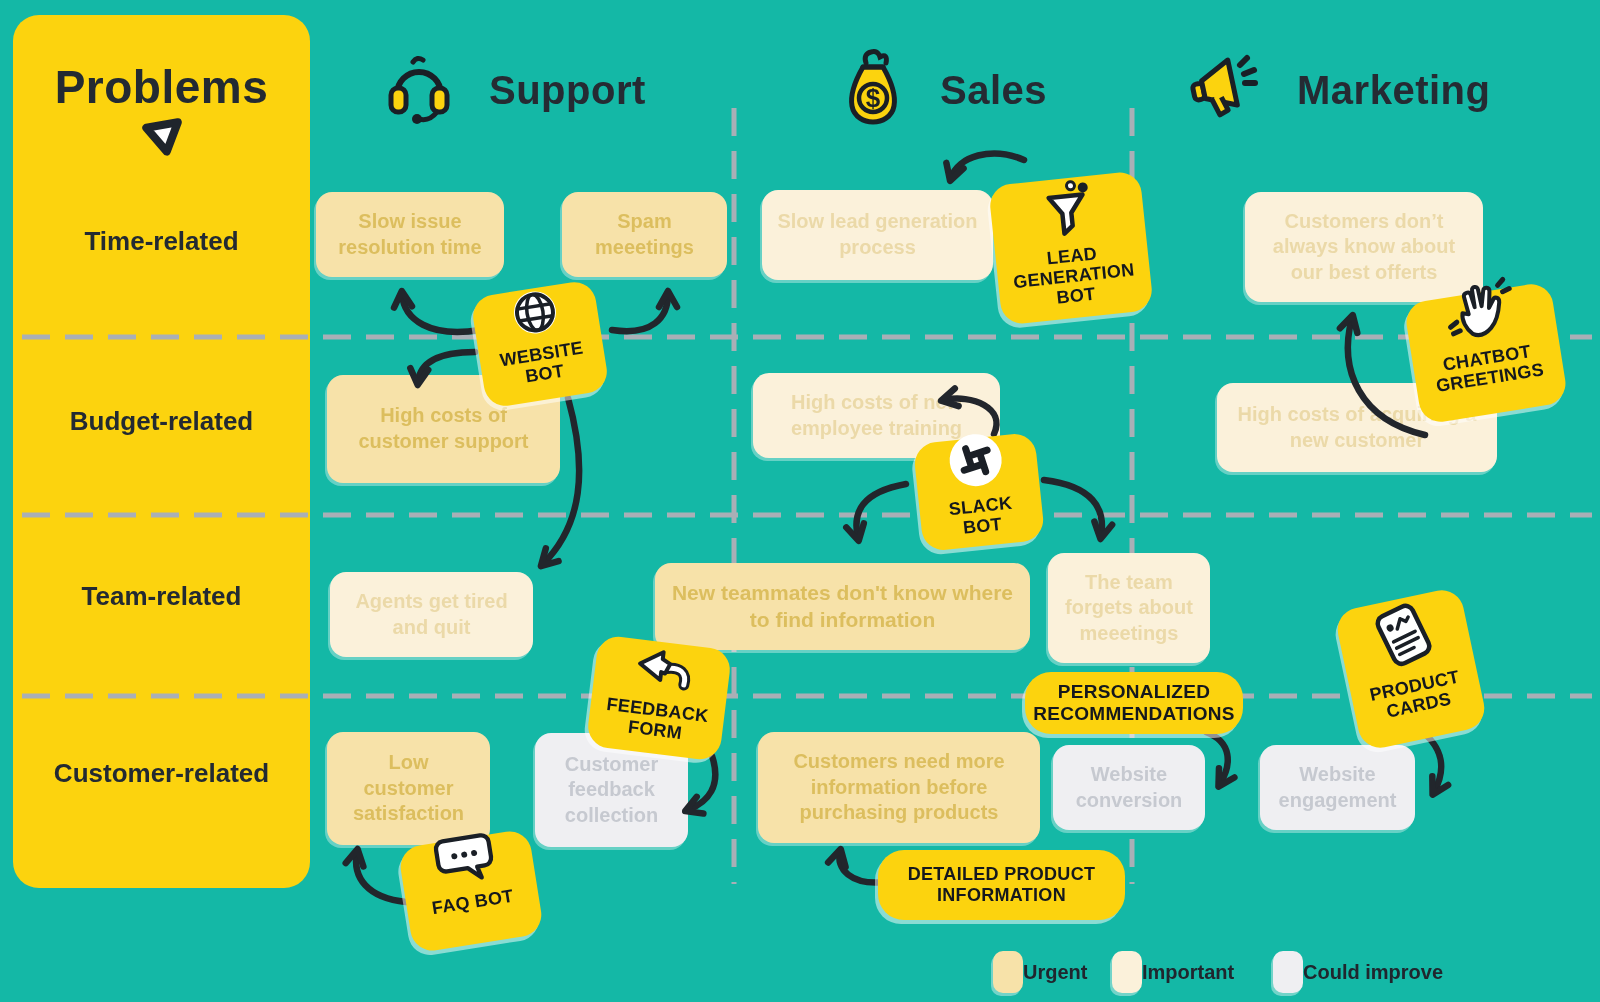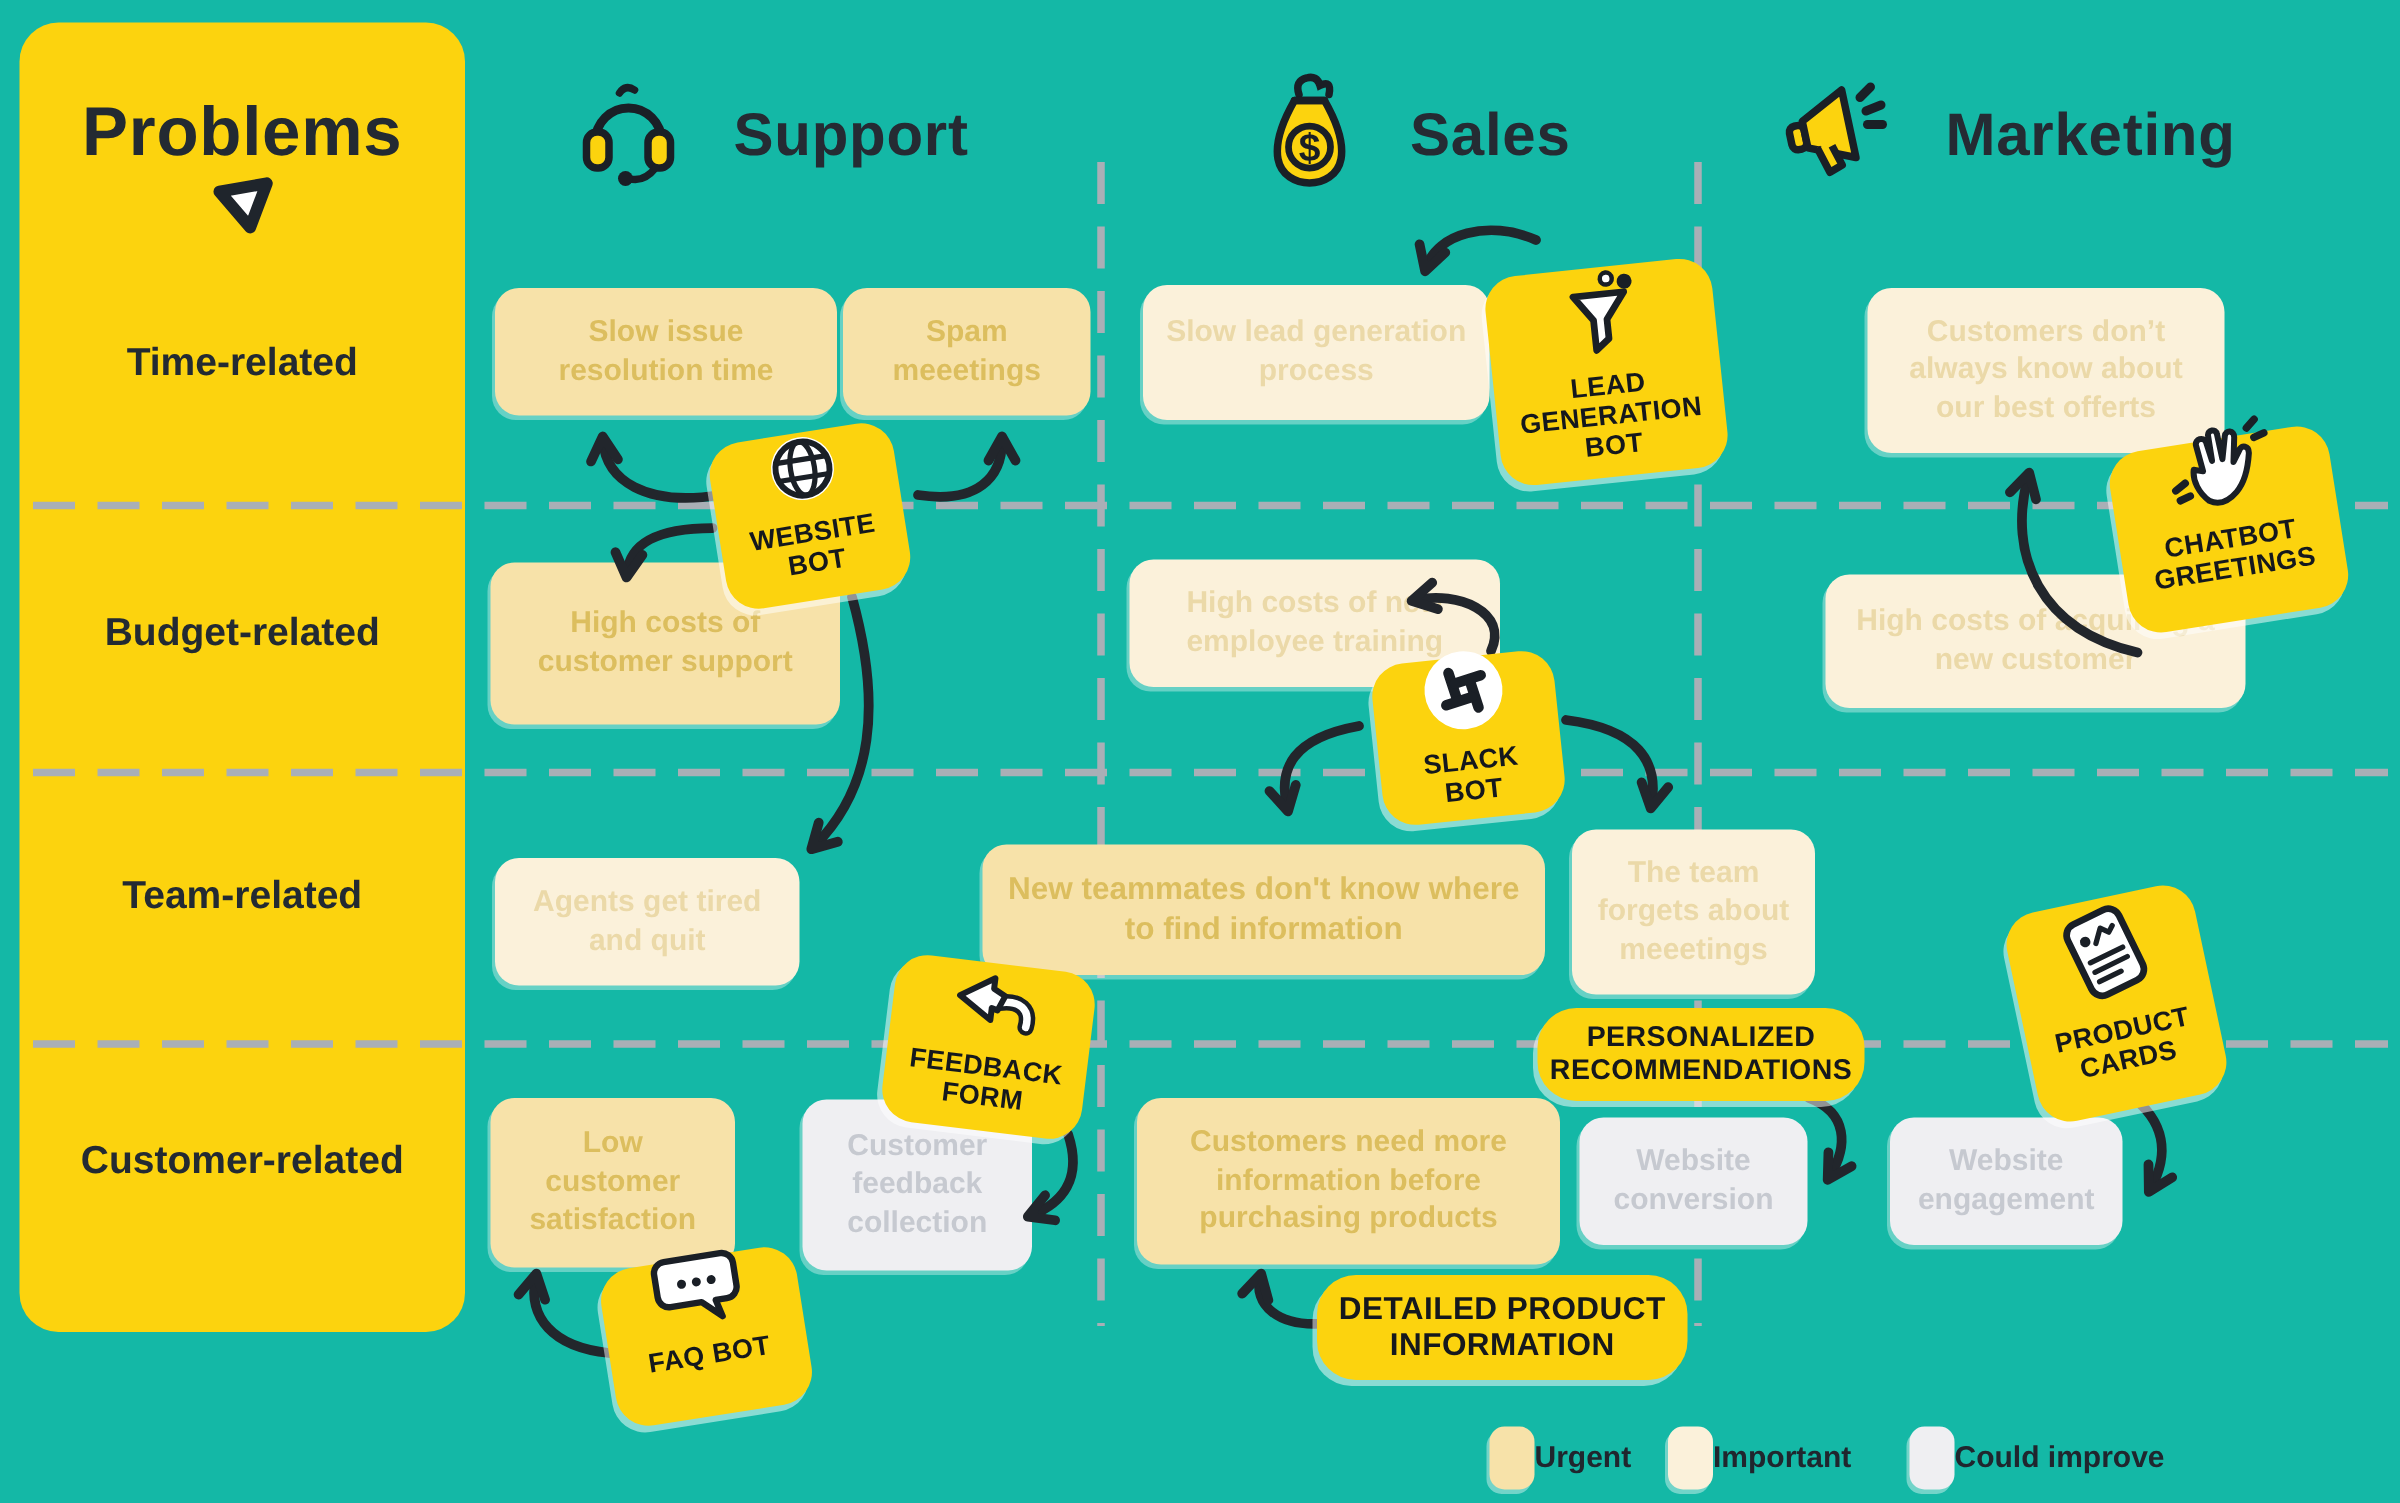--- a/index.html
+++ b/index.html
@@ -112,21 +112,21 @@
         <g stroke="#1A1F26" stroke-width="6" stroke-linecap="round">
           <line x1="57" y1="17" x2="64" y2="10"></line>
           <line x1="61" y1="26" x2="71" y2="22"></line>
           <line x1="62" y1="35" x2="72" y2="35"></line>
         </g>
       </svg>
     </span>
     <span class="txt">Marketing</span>
   </div>
 
-  <div class="card urgent z3" style="left:330px;top:192px;width:228px;height:85px">Slow issue resolution time</div>
+  <div class="card urgent z3" style="left:316px;top:192px;width:188px;height:85px">Slow issue resolution time</div>
   <div class="card urgent z3" style="left:562px;top:192px;width:165px;height:85px">Spam meeetings</div>
   <div class="card important z3" style="left:762px;top:190px;width:231px;height:90px">Slow lead generation process</div>
   <div class="card important z3" style="left:1245px;top:192px;width:238px;height:110px">Customers don’t always know about our best offerts</div>
 
   <div class="card urgent z3" style="left:327px;top:375px;width:233px;height:108px">High costs of customer support</div>
   <div class="card important z3" style="left:753px;top:373px;width:247px;height:85px">High costs of new employee training</div>
   <div class="card important z3" style="left:1217px;top:383px;width:280px;height:89px">High costs of acquiring a new customer</div>
 
   <div class="card important z3" style="left:330px;top:572px;width:203px;height:85px">Agents get tired and quit</div>
   <div class="card important z3" style="left:1048px;top:553px;width:162px;height:110px">The team forgets about meeetings</div>
@@ -250,21 +250,21 @@
       <svg width="62" height="56" viewBox="0 0 62 56">
         <path d="M10 10 h40 a8 8 0 0 1 8 8 v16 a8 8 0 0 1 -8 8 h-8 l3 12 l-13 -12 h-22 a8 8 0 0 1 -8 -8 v-16 a8 8 0 0 1 8 -8 z" transform="translate(1,0) scale(0.95)" fill="#ffffff" stroke="#1A1F26" stroke-width="4.5" stroke-linejoin="round"></path>
         <circle cx="20" cy="26" r="3" fill="#1A1F26"></circle>
         <circle cx="30" cy="26" r="3" fill="#1A1F26"></circle>
         <circle cx="40" cy="26" r="3" fill="#1A1F26"></circle>
       </svg>
     </span>
     <span class="lbl">FAQ BOT</span>
   </div>
 
-  <div class="pill z5" style="left:878px;top:850px;width:247px;height:70px;font-size:21px">DETAILED PRODUCT INFORMATION</div>
+  <div class="pill z5" style="left:878px;top:850px;width:247px;height:70px;font-size:18px">DETAILED PRODUCT INFORMATION</div>
 
   <div class="leg z5" style="left:993px">
     <span class="sw" style="background:#F7E2A9"></span>
     <span class="txt">Urgent</span>
   </div>
   <div class="leg z5" style="left:1112px">
     <span class="sw" style="background:#FBF1DA"></span>
     <span class="txt">Important</span>
   </div>
   <div class="leg z5" style="left:1273px">

